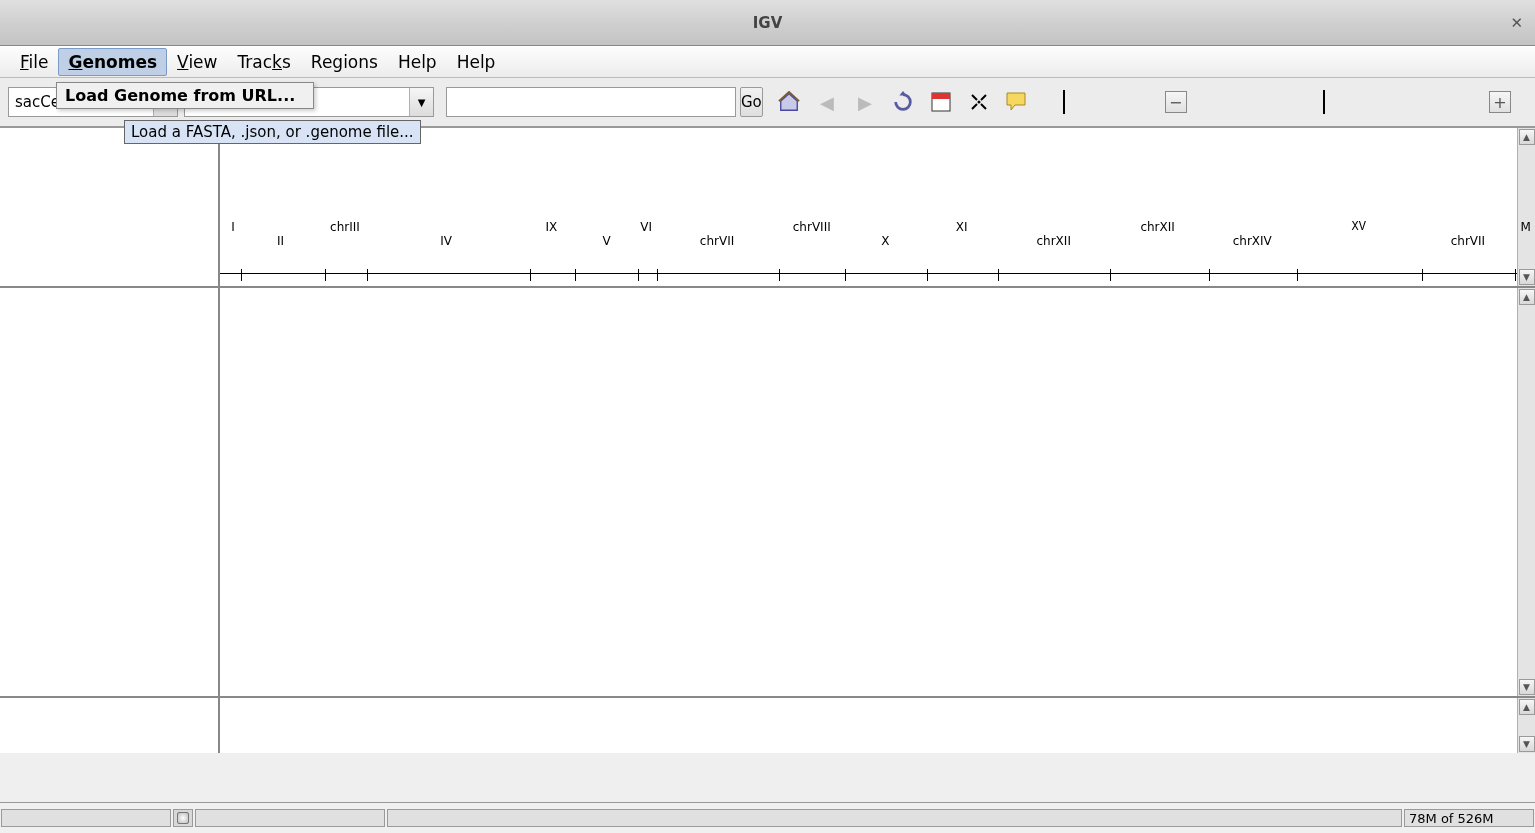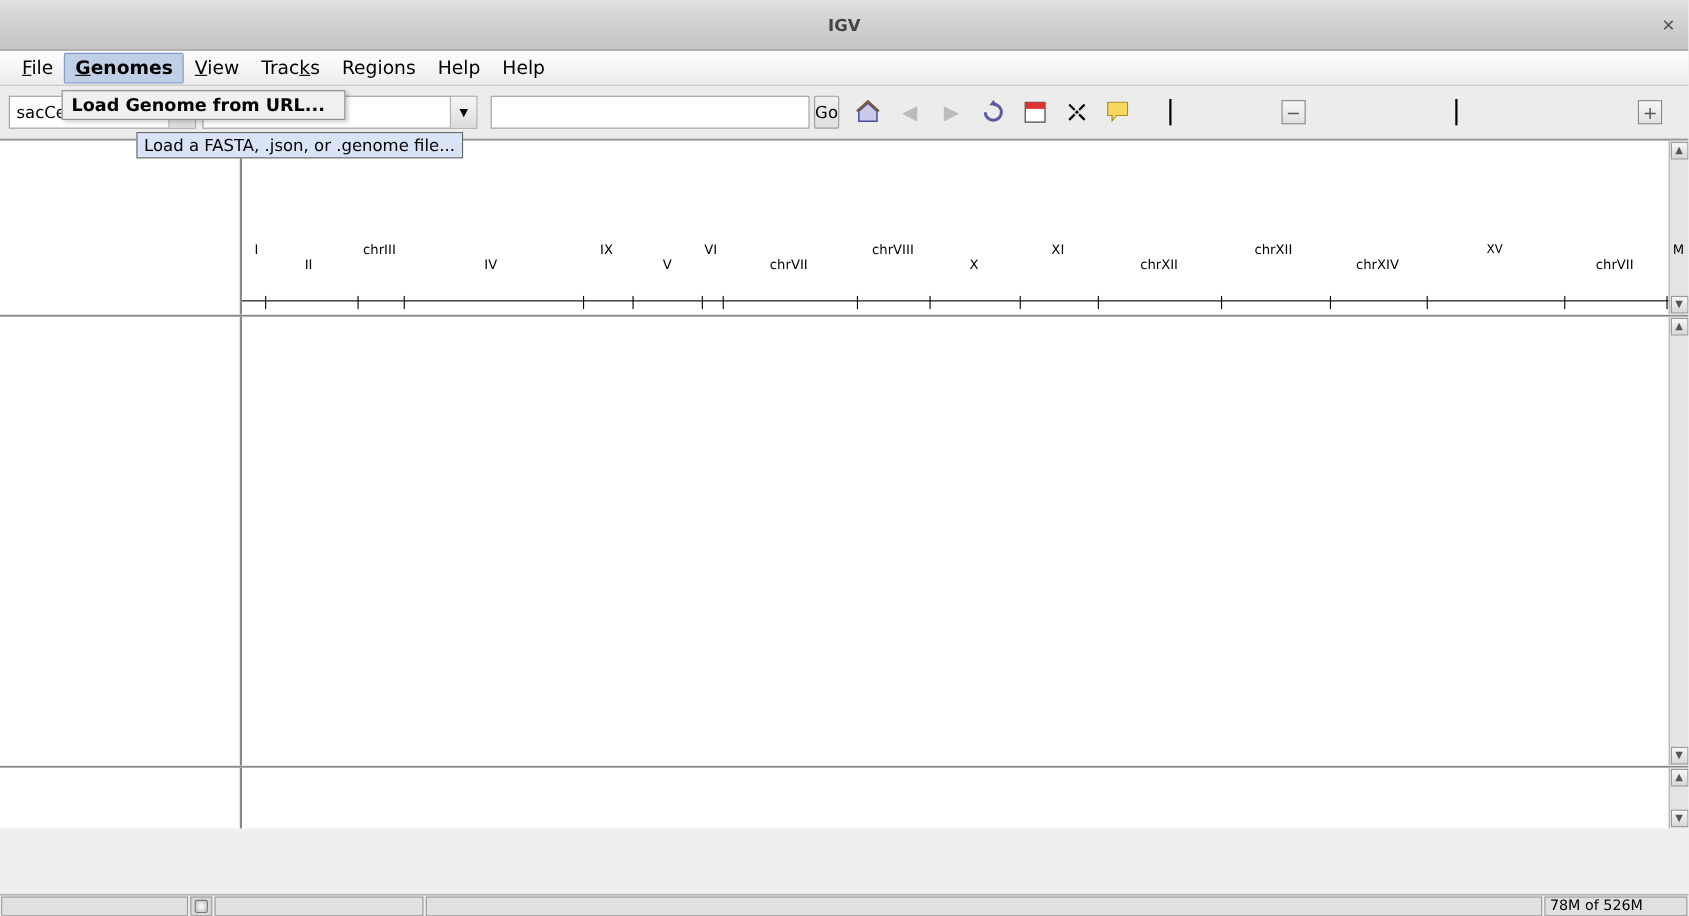--- a/index.html
+++ b/index.html
@@ -168,21 +168,21 @@
   .right-col { flex:1; background:#fff; position:relative; }
   .panel-border { border-bottom: 2px solid #888; }
   .chrom-header { height: 160px; }
   .ruler-line { position:absolute; left:0; right:0; bottom:12px; height:1px; background:#000; }
   .ruler-tick { position:absolute; bottom:5px; width:1px; height:12px; background:#000; }
   .data-panel { height: 410px; }
   .bottom-panel { height: 55px; }
   
   .statusbar {
     position:absolute; bottom:0; left:0; right:0;
-    height: 20px;
+    height: 31px;
     border-top: 1px solid #999;
     background:#f0f0f0;
     display:flex;
     align-items:center;
     font-size:13px;
   }
   .statusbar .cell {
     border:1px solid #9a9a9a;
     height:18px; background:#fff;
     margin: 0 1px;

